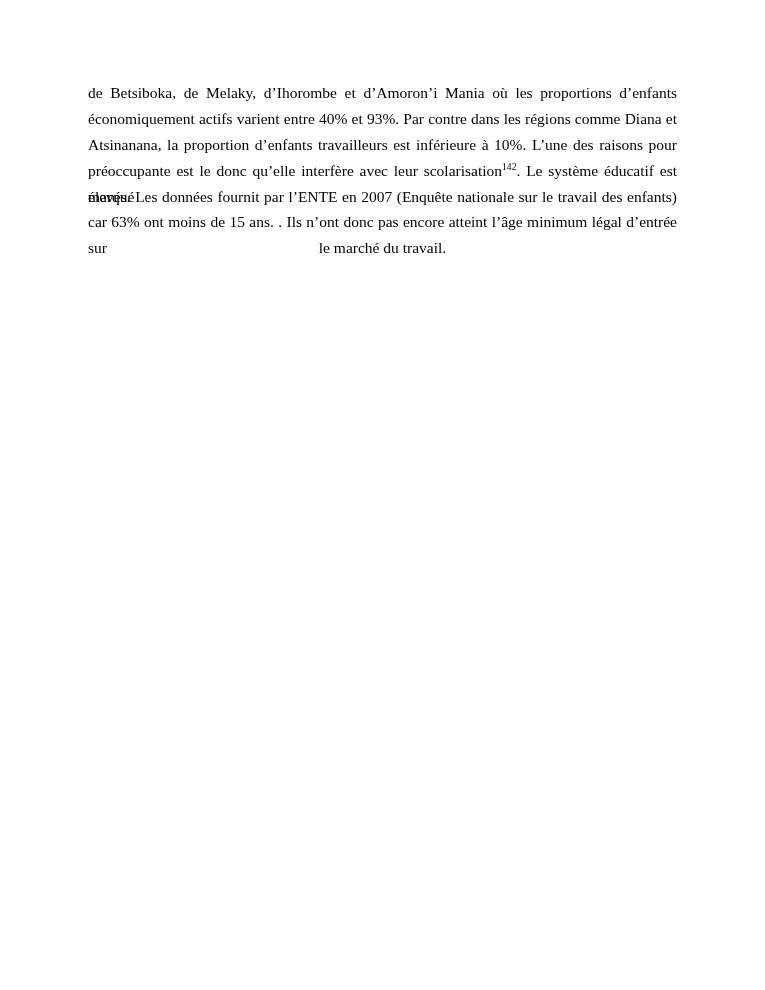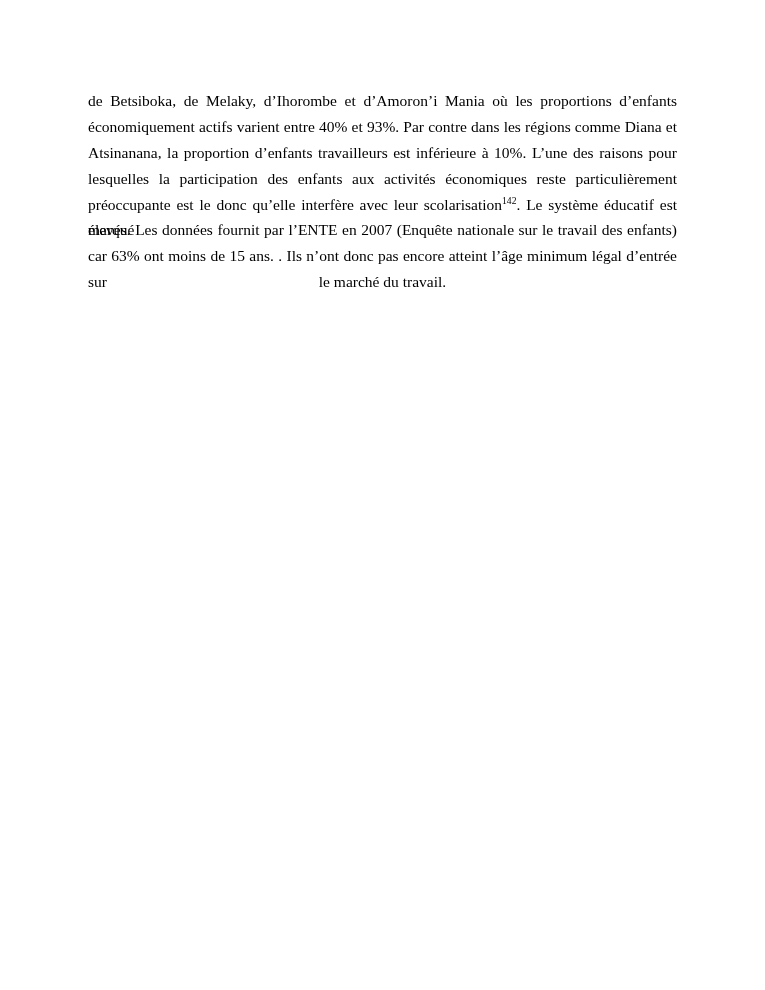--- a/index.html
+++ b/index.html
@@ -7,21 +7,20 @@
     padding: 0;
     background: #ffffff;
   }
   .page {
     position: relative;
     width: 765px;
     height: 848px;
     background: #ffffff;
     overflow: hidden;
     color: #000000;
-    margin-top: 8px;
   }
   
   .body-text {
     position: absolute;
     left: 88px;
     top: 80px;
     width: 589px;
     font-family: "Liberation Serif", "DejaVu Serif", serif;
     font-size: 15.5px;
     line-height: 25.9px;
@@ -80,21 +79,20 @@
 </style>
 </head>
 <body>
 
 <div class="page">
 
   <div class="body-text">
       <div class="line"><span>de Betsiboka, de Melaky, d’Ihorombe et d’Amoron’i Mania où les proportions d’enfants</span></div>
       <div class="line"><span>économiquement actifs varient entre 40% et 93%. Par contre dans les régions comme Diana et</span></div>
       <div class="line"><span>Atsinanana, la proportion d’enfants travailleurs est inférieure à 10%. L’une des raisons pour</span></div>
-      <div class="line"><span>lesquelles la participation des enfants aux activités économiques reste particulièrement</span></div>
       <div class="line"><span>préoccupante est le donc qu’elle interfère avec leur scolarisation</span><sup>142</sup><span>. Le système éducatif est marqué</span></div>
       <div class="line"><span>élevés. Les données fournit  par l’ENTE en 2007 (Enquête nationale sur le travail des enfants)</span></div>
       <div class="line"><span>car 63% ont moins de 15 ans. . Ils n’ont donc pas encore atteint l’âge minimum légal d’entrée sur</span></div>
       <div class="line is-last"><span>le marché du travail.</span></div>
     </div>
 
   <div class="footnote-sep"></div>
 
   <div class="footnote">
     <sup>142</sup><span>EPM 2010</span>

